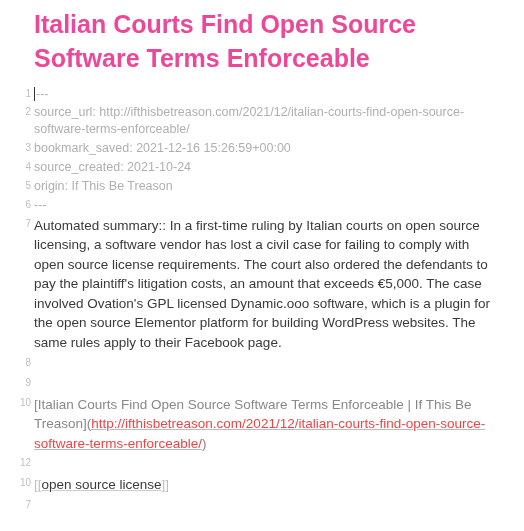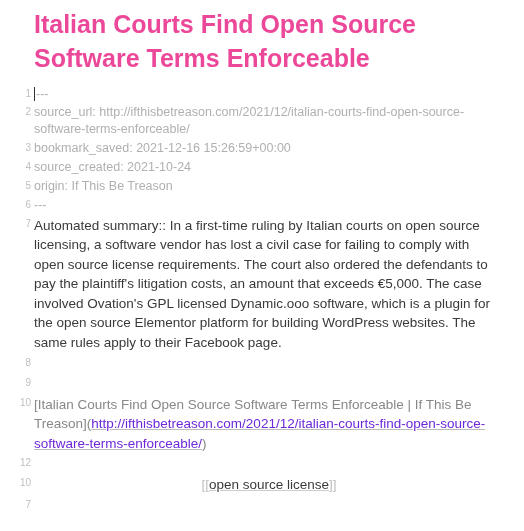--- a/index.html
+++ b/index.html
@@ -47,27 +47,26 @@
       line-height: 1.35;
     }
     .body-text {
       color: #3a3a3a;
       font-size: 13.5px;
     }
     .link-text {
       color: #888;
     }
     .link-url {
-      color: #6d28d9;
+      color: #ef4444;
       text-decoration: underline;
       text-decoration-color: #bbb;
     }
     .wiki {
       color: #3a3a3a;
-      text-align: center;
     }
     .wiki-brackets {
       color: #bfbfbf;
     }
     .wiki-text {
       text-decoration: underline;
       text-decoration-color: #ccc;
     }
     .empty-line .content{
       min-height: 18px;

